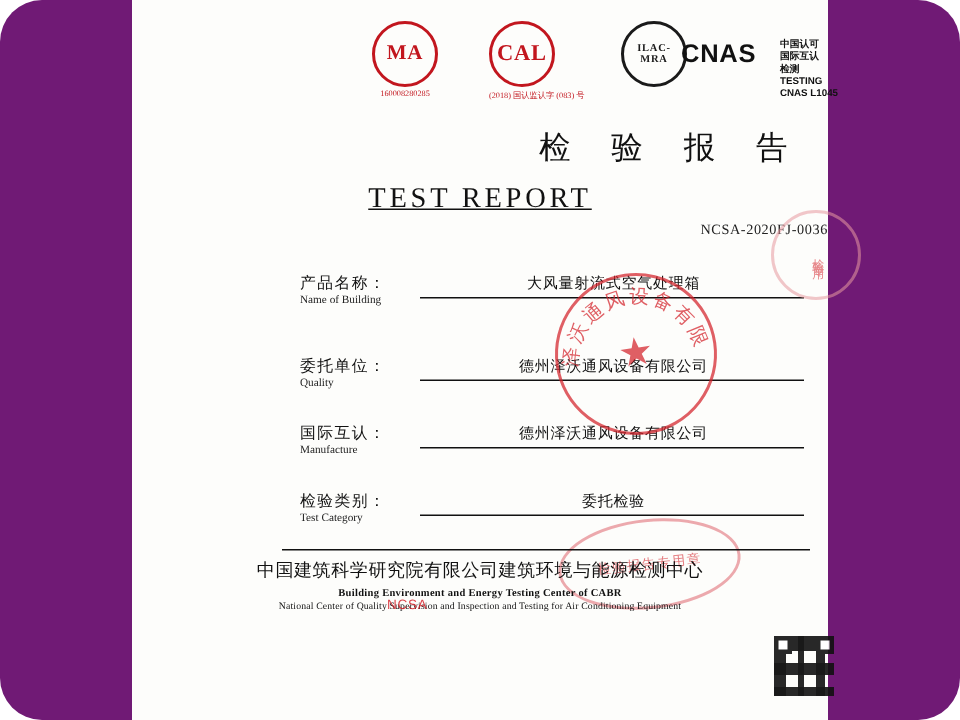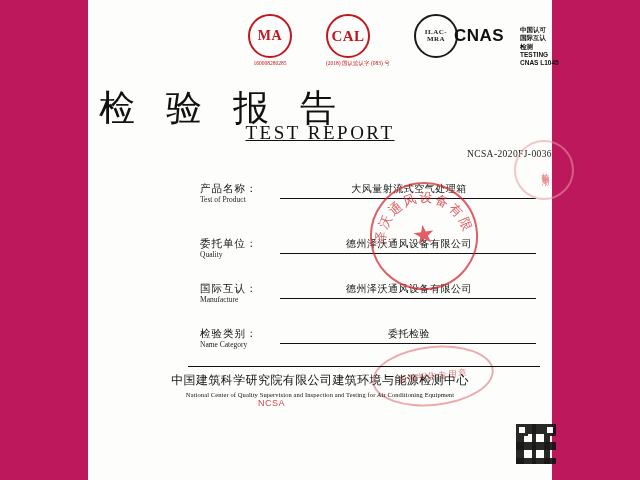--- a/index.html
+++ b/index.html
@@ -4,23 +4,24 @@
 <style>
   html, body {
     margin: 0;
     padding: 0;
     background: #ffffff;
   }
   #page {
     position: relative;
     width: 640px;
     height: 480px;
-    background: #be185d;
+    background: #701a75;
     overflow: hidden;
     font-family: "Liberation Serif", serif;
+    border-radius: 28px;
   }
   .sheet {
     position: absolute;
     left: 88px;
     top: 0px;
     width: 464px;
     height: 480px;
     background: #fdfdfb;
   }
   
@@ -87,22 +88,22 @@
     color: #111;
     line-height: 1.28;
     font-weight: bold;
     white-space: nowrap;
   }
   
   .title-cn {
     position: absolute;
     left: 0; right: 16px;
     top: 84px;
-    text-align: left;
-    font-size: 36px;
+    text-align: right;
+    font-size: 21px;
     letter-spacing: 11px;
     color: #111;
     font-family: "Liberation Serif", serif;
     text-indent: 11px;
   }
   .title-en {
     position: absolute;
     left: 0; right: 0;
     top: 122px;
     text-align: center;
@@ -337,42 +338,42 @@
         <div>CNAS L1045</div>
       </div>
     </div>
 
     <div class="title-cn">检 验 报 告</div>
     <div class="title-en">TEST REPORT</div>
     <div class="report-no">NCSA-2020FJ-0036</div>
 
     <div class="row" id="row-product">
       <div class="lbl-cn">产品名称：</div>
-      <div class="lbl-en">Test of Product</div>
+      <div class="lbl-en">Name of Building</div>
       <div class="val">大风量射流式空气处理箱</div>
       <div class="rule"></div>
     </div>
 
     <div class="row" id="row-client">
       <div class="lbl-cn">委托单位：</div>
       <div class="lbl-en">Quality</div>
       <div class="val">德州泽沃通风设备有限公司</div>
       <div class="rule"></div>
     </div>
 
     <div class="row" id="row-manufacture">
       <div class="lbl-cn">国际互认：</div>
       <div class="lbl-en">Manufacture</div>
       <div class="val">德州泽沃通风设备有限公司</div>
       <div class="rule"></div>
     </div>
 
     <div class="row" id="row-category">
       <div class="lbl-cn">检验类别：</div>
-      <div class="lbl-en">Name Category</div>
+      <div class="lbl-en">Test Category</div>
       <div class="val">委托检验</div>
       <div class="rule"></div>
     </div>
 
     <div class="stamp-main">
       <svg class="stamp-arc" viewBox="0 0 104 104">
         <defs>
           <path id="arcpath" d="M 12,58 A 40,40 0 0 1 92,58"></path>
         </defs>
         <text>
@@ -381,20 +382,21 @@
       </svg>
       <div class="star">★</div>
     </div>
 
     <div class="stamp-oval">检验报告专用章</div>
     <div class="stamp-edge">检验专用</div>
 
     <div class="footer-rule"></div>
     <div class="footer">
       <div class="f-cn1">中国建筑科学研究院有限公司建筑环境与能源检测中心</div>
+      <div class="f-en1">Building Environment and Energy Testing Center of CABR</div>
       <div class="f-en2">National Center of Quality Supervision and Inspection and Testing for Air Conditioning Equipment</div>
     </div>
 
     <div class="nesca-mark">NCSA</div>
     <div class="qr"></div>
 
   </div>
 </div>
 
 </body></html>

